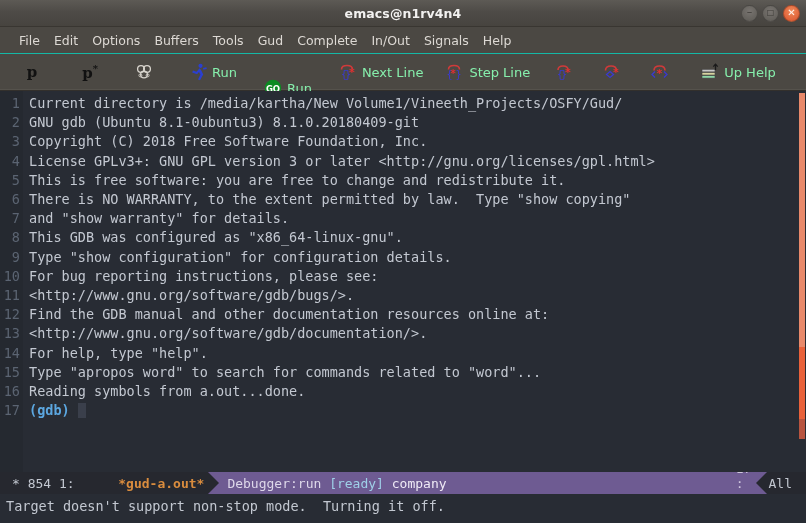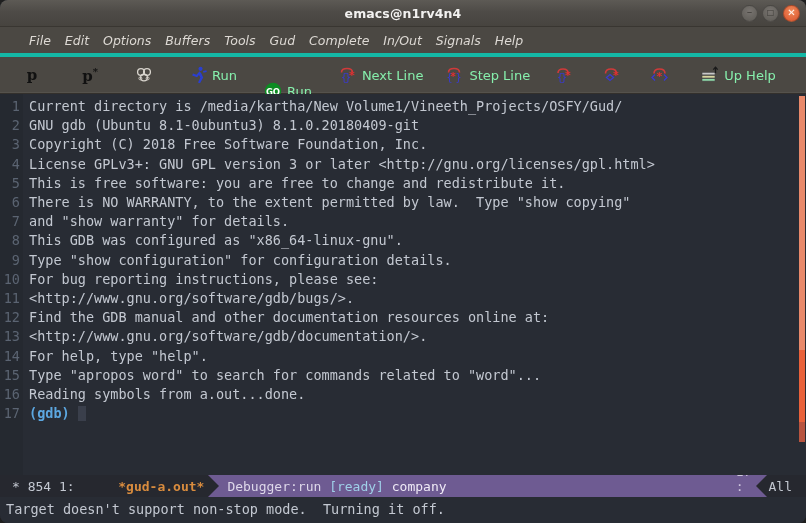--- a/index.html
+++ b/index.html
@@ -9,21 +9,20 @@
   }
   body {
     font-family: "DejaVu Sans", sans-serif;
   }
   #app {
     position: relative;
     width: 806px;
     height: 523px;
     overflow: hidden;
     background: #282c34;
-    border-radius: 8px;
   }
 
   
   .titlebar {
     position: relative;
     height: 26px;
     background: linear-gradient(to bottom, #5d5a55 0%, #4e4b47 45%, #47443f 100%);
     border-bottom: 1px solid #393631;
     display: flex;
     align-items: center;
@@ -69,23 +68,22 @@
   .wc-min .wc-glyph { font-size: 11px; margin-top:-3px;}
   .wc-max .wc-glyph { font-size: 8px; }
   .wc-close .wc-glyph { font-size: 10px; }
 
   
   .menubar {
     height: 26px;
     background: #4b4843;
     display: flex;
     align-items: center;
-    padding-left: 22px;
-    border-bottom: 4px solid #14b8a6;
-    font-style: italic;
+    padding-left: 12px;
+    border-bottom: 1px solid #14b8a6;
   }
   .menu-item {
     font-family: "DejaVu Sans", sans-serif;
     font-size: 12.5px;
     color: #ddd9d4;
     padding: 2px 7px;
     cursor: default;
     white-space: nowrap;
   }
 

